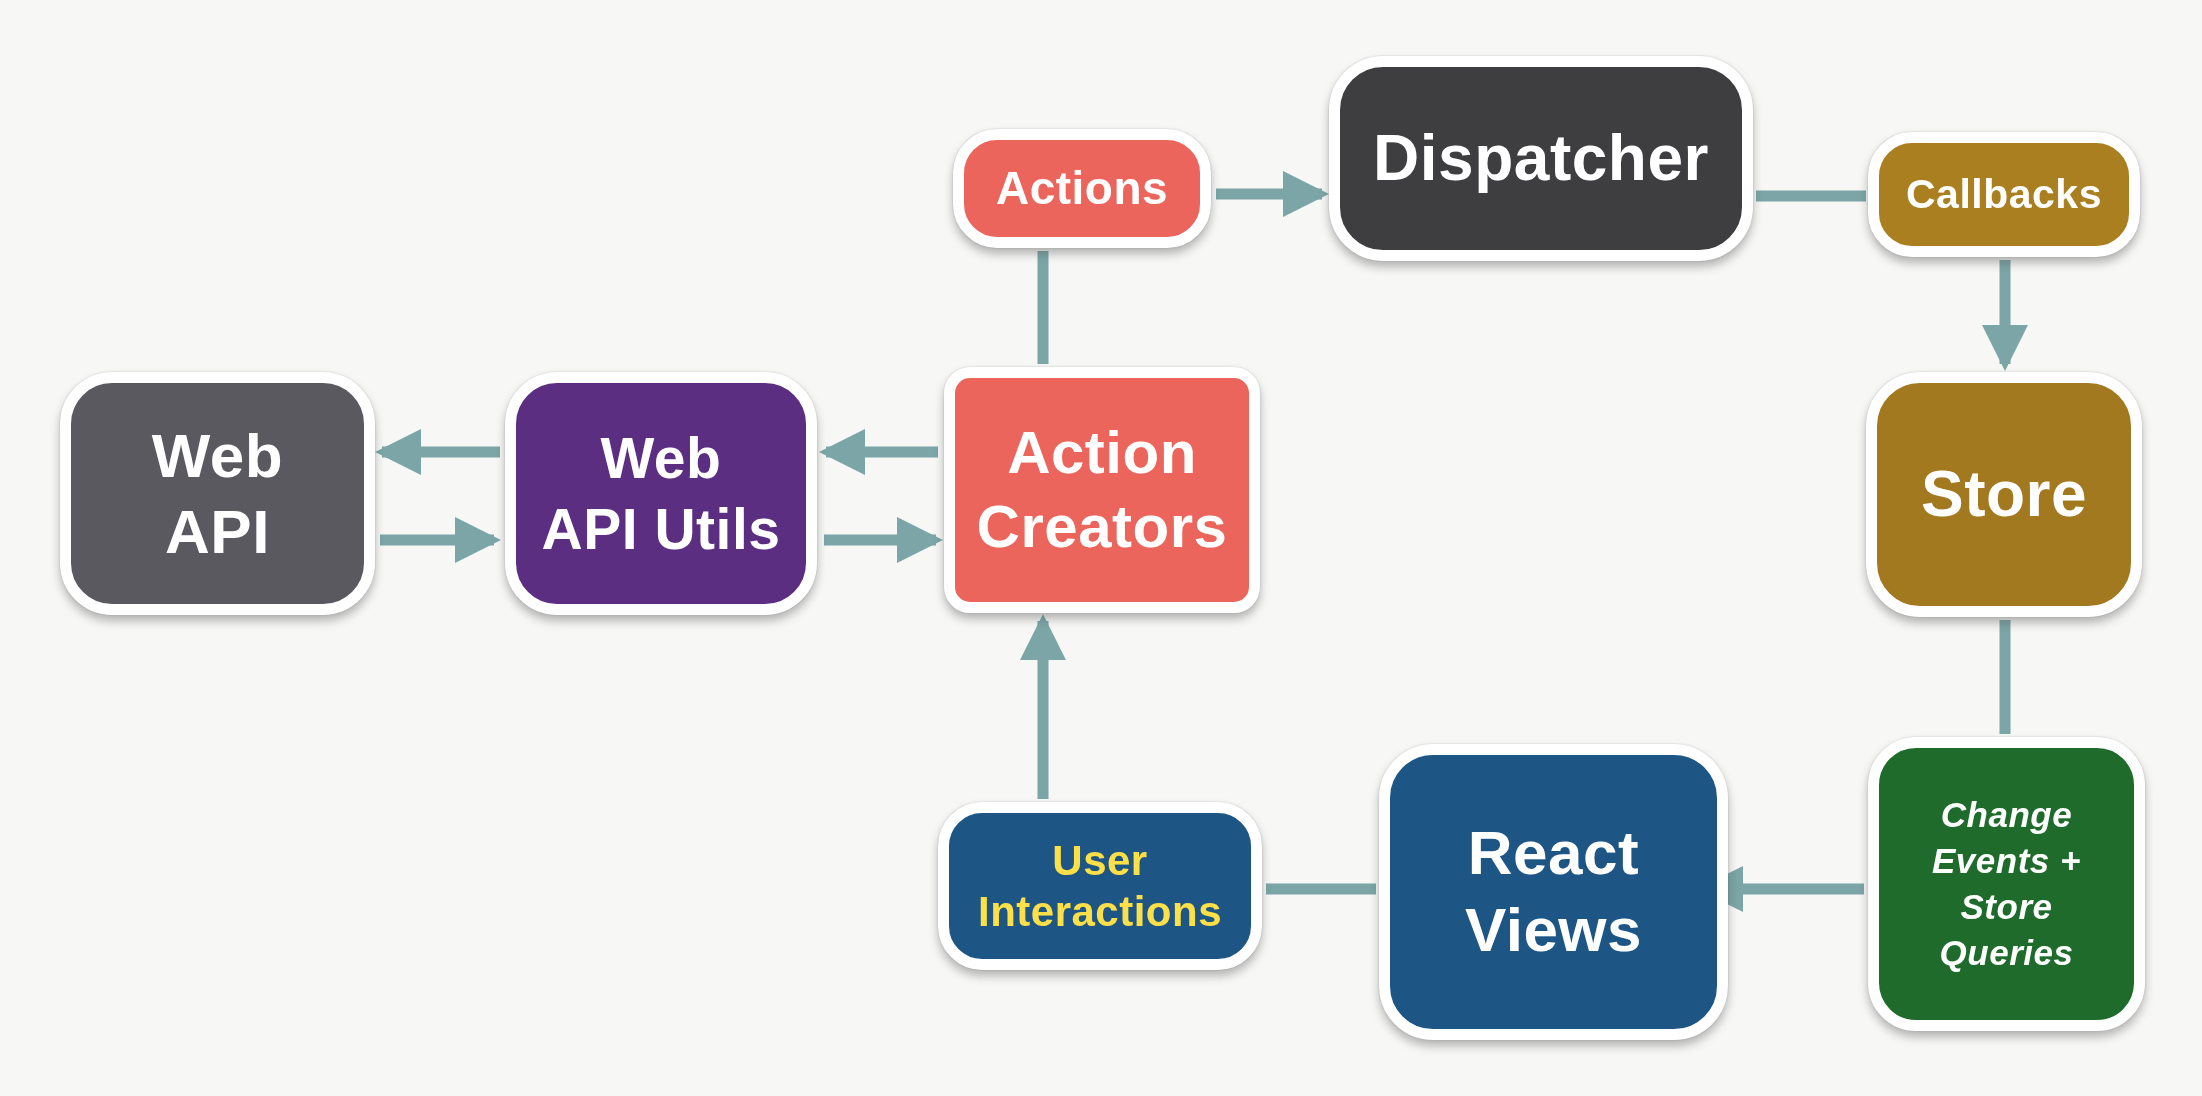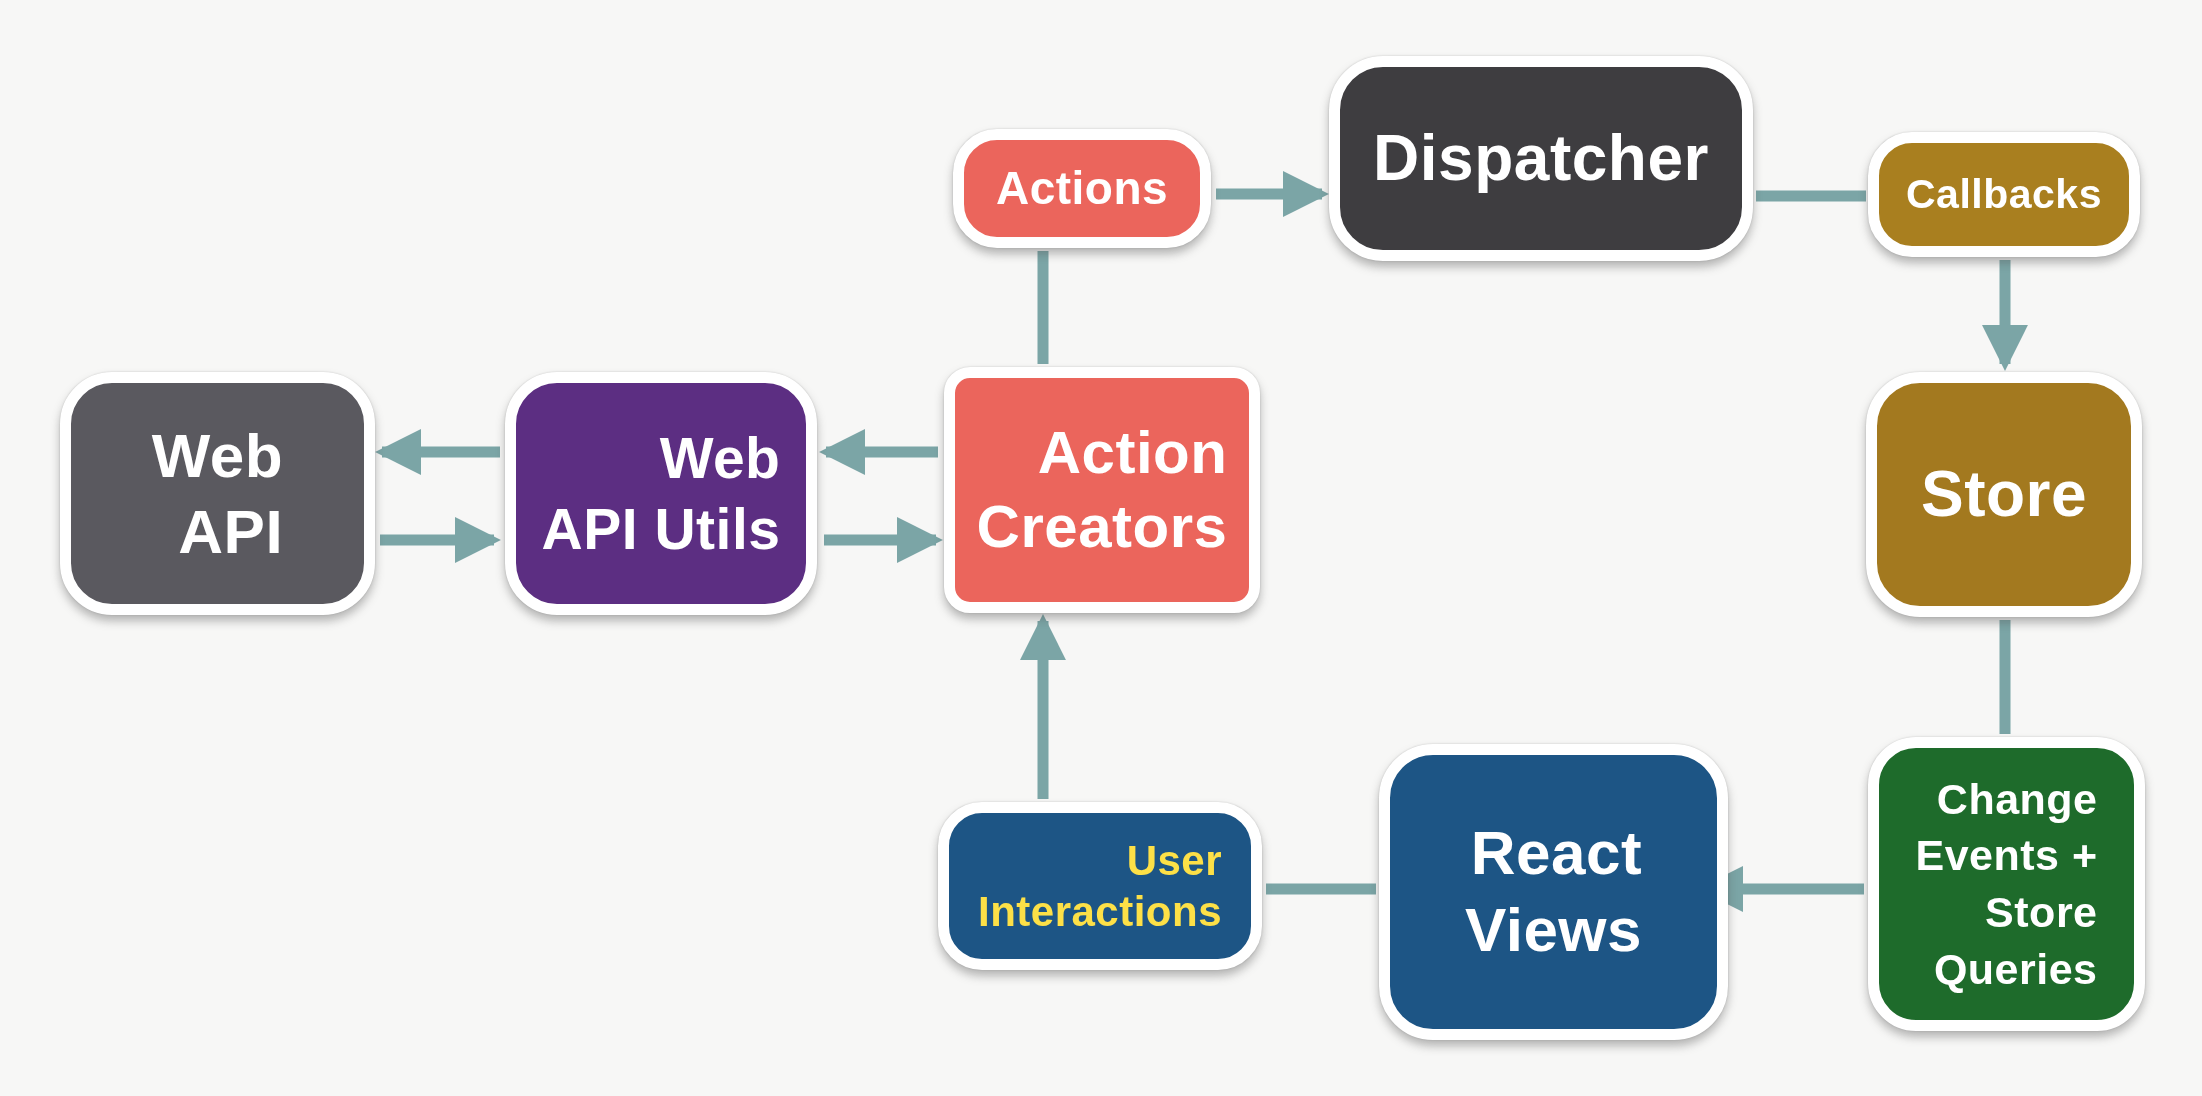--- a/index.html
+++ b/index.html
@@ -32,21 +32,20 @@
     justify-content: center;
     text-align: center;
     color: #ffffff;
     font-weight: 700;
     box-shadow: 0 6px 10px rgba(80, 80, 80, 0.40), 0 0 2px rgba(0,0,0,0.18);
     font-family: "Liberation Sans", sans-serif;
   }
   .node-label {
     white-space: pre-line;
     letter-spacing: 0.5px;
-    text-align: right;
   }
 </style>
 </head>
 <body>
 
 <div class="canvas" style="background: rgb(247, 247, 246);">
   <svg id="edge-layer-svg" viewBox="0 0 2202 1096" xmlns="http://www.w3.org/2000/svg">
     <defs>
       <marker id="arrowhead" viewBox="0 0 10 10" refX="8.5" refY="5" markerWidth="4.2" markerHeight="4.2" orient="auto" markerUnits="strokeWidth">
         <path d="M 0 0 L 10 5 L 0 10 z" fill="#7BA5A6"></path>
@@ -86,21 +85,21 @@
       <div class="node" style="left: 1329px; top: 56px; width: 424px; height: 205px; background: rgb(62, 61, 64); border-radius: 54px; border-color: rgb(255, 255, 255); color: rgb(255, 255, 255);">
         <div class="node-label" style="font-size: 64px; line-height: 1.1;">Dispatcher</div>
       </div>
       <div class="node" style="left: 1868px; top: 132px; width: 272px; height: 125px; background: rgb(169, 127, 31); border-radius: 44px; border-color: rgb(255, 255, 255); color: rgb(255, 255, 255);">
         <div class="node-label" style="font-size: 41px; line-height: 1.1;">Callbacks</div>
       </div>
       <div class="node" style="left: 1866px; top: 372px; width: 276px; height: 245px; background: rgb(163, 121, 31); border-radius: 54px; border-color: rgb(255, 255, 255); color: rgb(255, 255, 255);">
         <div class="node-label" style="font-size: 64px; line-height: 1.1;">Store</div>
       </div>
       <div class="node" style="left: 1868px; top: 737px; width: 277px; height: 294px; background: rgb(30, 107, 43); border-radius: 48px; border-color: rgb(255, 255, 255); color: rgb(255, 255, 255);">
-        <div class="node-label" style="font-size: 43px; line-height: 1.32;">Change
+        <div class="node-label" style="font-size: 35px; line-height: 1.32; font-style: italic;">Change
 Events +
 Store
 Queries</div>
       </div>
       <div class="node" style="left: 1379px; top: 744px; width: 349px; height: 296px; background: rgb(29, 85, 133); border-radius: 54px; border-color: rgb(255, 255, 255); color: rgb(255, 255, 255);">
         <div class="node-label" style="font-size: 62px; line-height: 1.24;">React
 Views</div>
       </div>
       <div class="node" style="left: 938px; top: 802px; width: 324px; height: 168px; background: rgb(29, 85, 133); border-radius: 44px; border-color: rgb(255, 255, 255); color: #fde047;">
         <div class="node-label" style="font-size: 42px; line-height: 1.22;">User

